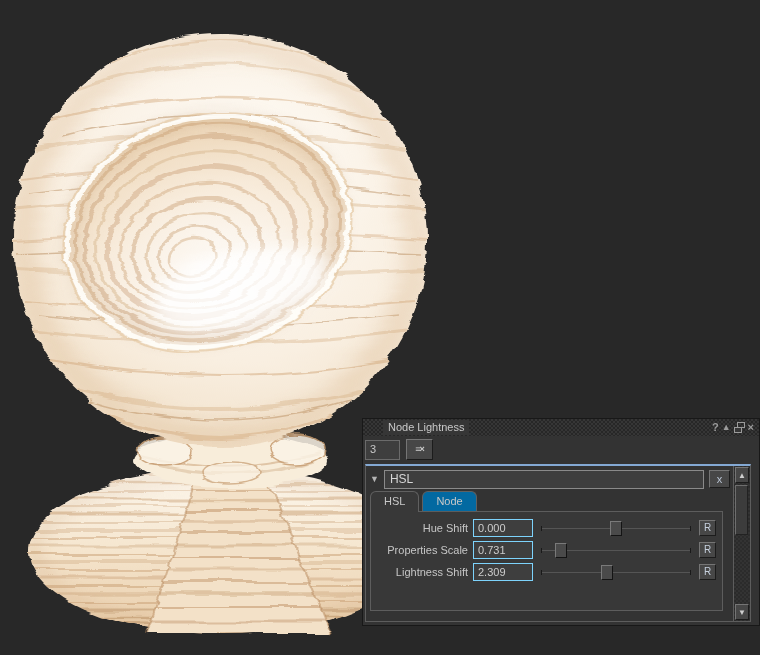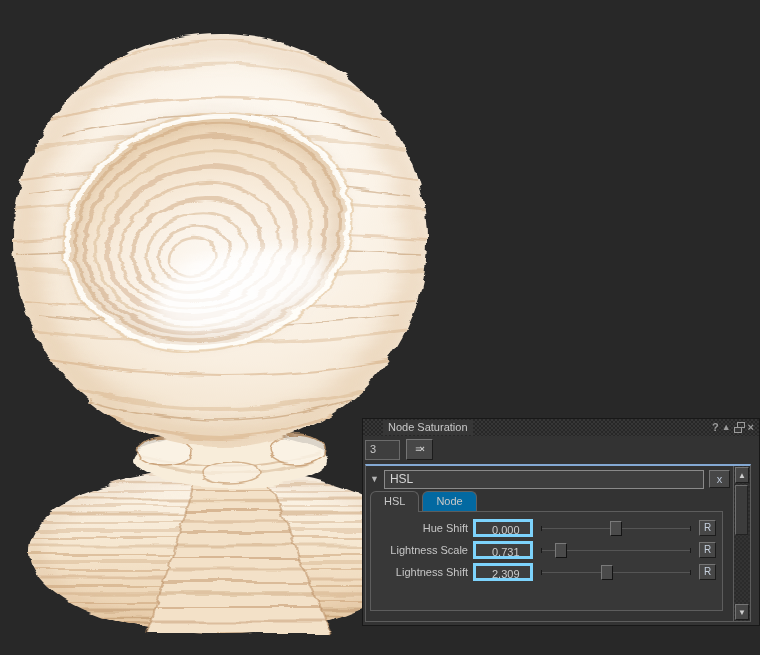--- a/index.html
+++ b/index.html
@@ -51,22 +51,22 @@
   .tabs { display:flex; gap:3px; padding-left:4px; height:20px; position:relative; z-index:2; }
   .tab { padding:3px 13px 2px; border:1px solid #606060; border-bottom:none;
       border-radius:6px 6px 0 0; background:#0369a1; color:#c8c8c8; cursor:default; }
   .tab.active { background:#383838; margin-bottom:-1px; padding-bottom:3px; }
 
   .content-frame { margin:0 10px 0 4px; height:100px; border:1px solid #5d5d5d;
       background:#383838; padding:5px 4px 0 2px; position:relative; z-index:1; }
 
   .param-row { display:flex; align-items:center; height:22px; }
   .param-label { width:100px; text-align:right; padding-right:5px; color:#c6c6c6; white-space:nowrap; }
-  .param-value { width:60px; height:18px; background:#3e3e3e; border:3px solid #7dd3fc;
-      color:#cccccc; padding:2px 16px; font-size:11px; }
+  .param-value { width:60px; height:18px; background:#3e3e3e; border:1px solid #7dd3fc;
+      color:#cccccc; padding:2px 4px; font-size:11px; }
   .param-slider { flex:1; margin:0 8px; position:relative; height:17px; }
   .slider-track { position:absolute; left:0; right:0; top:8px; height:1px;
       background:#191919; border-bottom:1px solid #555555; }
   .slider-track::before, .slider-track::after { content:""; position:absolute; top:-2px; width:1px; height:5px; background:#191919; }
   .slider-track::before { left:0; } .slider-track::after { right:0; }
   .slider-handle { position:absolute; top:1px; width:12px; height:15px; background:#4a4a4a;
       border-top:1px solid #7a7a7a; border-left:1px solid #7a7a7a;
       border-right:1px solid #141414; border-bottom:1px solid #141414; }
   .reset-btn { width:17px; height:16px; font-size:10px; line-height:14px; color:#c6d0de; margin-right:2px; }
 
@@ -220,21 +220,21 @@
       <ellipse cx="208" cy="232" rx="146" ry="118" fill="none" stroke="#e3c49c" stroke-width="2" opacity="0.6"></ellipse>
       <ellipse cx="208" cy="232" rx="142" ry="114" fill="none" stroke="#fffef9" stroke-width="5" opacity="0.9"></ellipse>
     </g>
   </g>
 </svg>
 </div>
 
 <div class="panel">
 
   <div class="titlebar">
-    <span class="titlebar-label">Node Saturation</span>
+    <span class="titlebar-label">Node Lightness</span>
     <span class="titlebar-icons">
       <span class="tb-icon">?</span>
       <span class="tb-icon tri">▲</span>
       <span class="restore-icon">
           <span class="r1"></span>
           <span class="r2"></span>
         </span>
       <span class="tb-icon">×</span>
     </span>
   </div>
@@ -266,21 +266,21 @@
           <span class="param-label">Hue Shift</span>
           <div class="param-value">0.000</div>
           <div class="param-slider">
             <div class="slider-track"></div>
             <div class="slider-handle" style="left: calc(50% - 6px);"></div>
           </div>
           <div class="btn-raised reset-btn">R</div>
         </div>
 
         <div class="param-row">
-          <span class="param-label">Lightness Scale</span>
+          <span class="param-label">Properties Scale</span>
           <div class="param-value">0.731</div>
           <div class="param-slider">
             <div class="slider-track"></div>
             <div class="slider-handle" style="left: calc(13% - 6px);"></div>
           </div>
           <div class="btn-raised reset-btn">R</div>
         </div>
 
         <div class="param-row">
           <span class="param-label">Lightness Shift</span>

